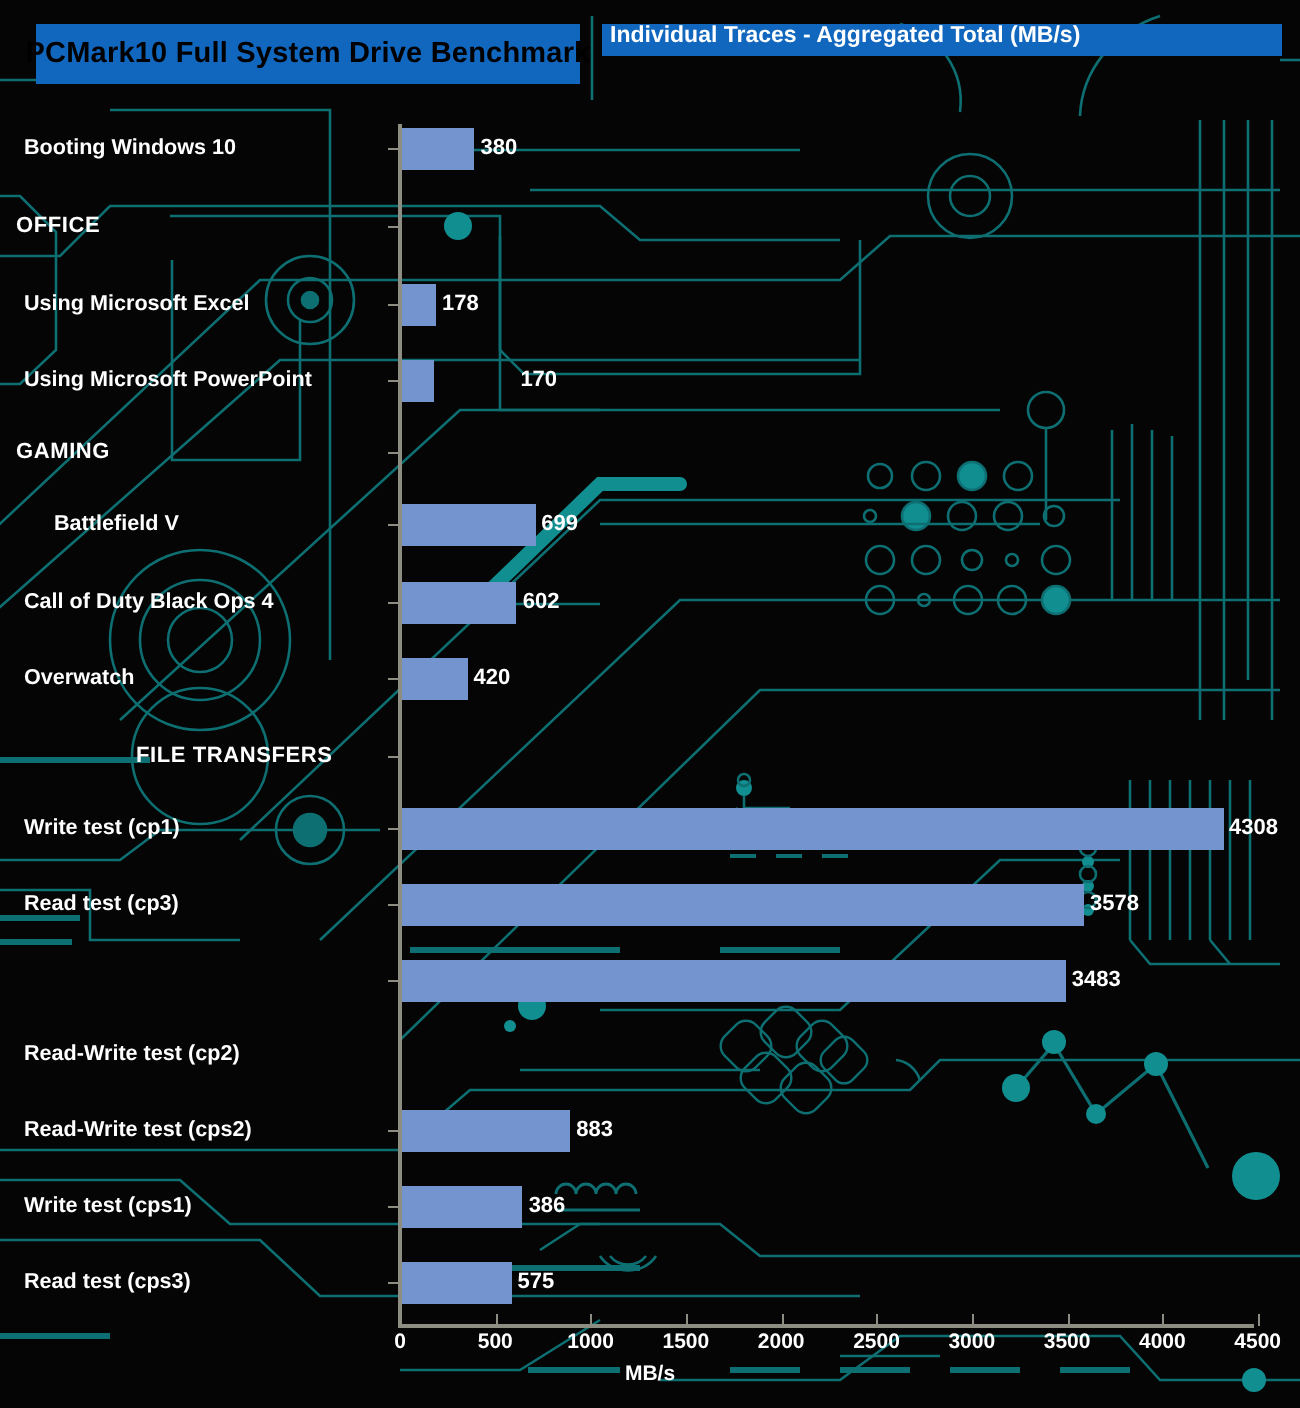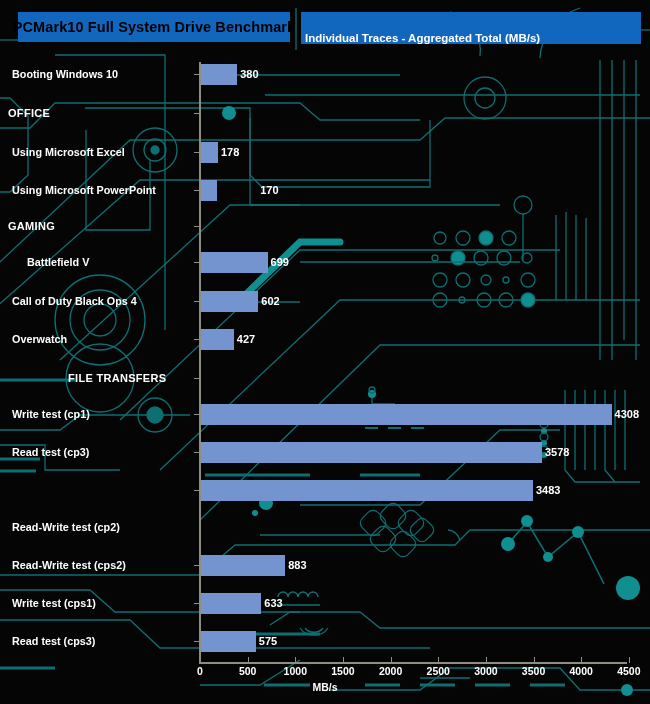--- a/index.html
+++ b/index.html
@@ -16,22 +16,22 @@
   
   #header{position:absolute;left:0;top:0;width:650px;height:56px;z-index:5;}
   #title-box{
     position:absolute;left:18px;top:12px;width:272px;height:30px;
     background:#1166be;display:flex;align-items:center;justify-content:center;
   }
   #title-text{
     color:#000000;font-size:14.5px;font-weight:bold;letter-spacing:.1px;white-space:nowrap;
   }
   #subtitle-box{
-    position:absolute;left:301px;top:12px;width:340px;height:32px;
-    background:#1166be;display:flex;align-items:flex-end;
+    position:absolute;left:301px;top:12px;width:340px;height:16px;
+    background:#1166be;display:flex;align-items:flex-start;
   }
   #subtitle-text{color:#ffffff;font-size:11.5px;font-weight:bold;padding-left:4px;white-space:nowrap;}
   #note-box{
     position:absolute;left:301px;top:28px;width:340px;height:15px;
     background:#ffffff;display:flex;align-items:center;border:1px solid #c8c8c8;box-sizing:border-box;
   }
   #note-text{color:#000000;font-size:10.5px;font-weight:bold;padding-left:4px;white-space:nowrap;}
 
   
   #plot{position:absolute;left:0;top:0;width:650px;height:704px;z-index:4;}
@@ -247,21 +247,21 @@
     <div class="ytick" style="top: 262px;"></div>
     <div class="bar" style="left: 201px; top: 252px; width: 66.6147px;"></div>
     <div class="bar-value" style="left: 270.615px; top: 256px;">699</div>
     <div class="cat-label" style="left: 12px; top: 295px;">Call of Duty Black Ops 4</div>
     <div class="ytick" style="top: 301px;"></div>
     <div class="bar" style="left: 201px; top: 291px; width: 57.3706px;"></div>
     <div class="bar-value" style="left: 261.371px; top: 295px;">602</div>
     <div class="cat-label" style="left: 12px; top: 333px;">Overwatch</div>
     <div class="ytick" style="top: 339px;"></div>
     <div class="bar" style="left: 201px; top: 329px; width: 32.7832px;"></div>
-    <div class="bar-value" style="left: 236.783px; top: 333px;">427</div>
+    <div class="bar-value" style="left: 236.783px; top: 333px;">420</div>
     <div class="cat-label section" style="left: 24px; top: 372px; padding-left: 44px;">FILE TRANSFERS</div>
     <div class="ytick" style="top: 378px;"></div>
     <div class="cat-label" style="left: 12px; top: 408px;">Write test (cp1)</div>
     <div class="ytick" style="top: 414px;"></div>
     <div class="bar" style="left: 201px; top: 404px; width: 410.552px;"></div>
     <div class="bar-value" style="left: 614.552px; top: 408px;">4308</div>
     <div class="cat-label" style="left: 12px; top: 446px;">Read test (cp3)</div>
     <div class="ytick" style="top: 452px;"></div>
     <div class="bar" style="left: 201px; top: 442px; width: 340.983px;"></div>
     <div class="bar-value" style="left: 544.983px; top: 446px;">3578</div>
@@ -269,21 +269,21 @@
     <div class="ytick" style="top: 490px;"></div>
     <div class="bar" style="left: 201px; top: 480px; width: 331.93px;"></div>
     <div class="bar-value" style="left: 535.93px; top: 484px;">3483</div>
     <div class="cat-label" style="left: 12px; top: 559px;">Read-Write test (cps2)</div>
     <div class="ytick" style="top: 565px;"></div>
     <div class="bar" style="left: 201px; top: 555px; width: 84.1499px;"></div>
     <div class="bar-value" style="left: 288.15px; top: 559px;">883</div>
     <div class="cat-label" style="left: 12px; top: 597px;">Write test (cps1)</div>
     <div class="ytick" style="top: 603px;"></div>
     <div class="bar" style="left: 201px; top: 593px; width: 60.3249px;"></div>
-    <div class="bar-value" style="left: 264.325px; top: 597px;">633</div>
+    <div class="bar-value" style="left: 264.325px; top: 597px;">386</div>
     <div class="cat-label" style="left: 12px; top: 635px;">Read test (cps3)</div>
     <div class="ytick" style="top: 641px;"></div>
     <div class="bar" style="left: 201px; top: 631px; width: 54.7975px;"></div>
     <div class="bar-value" style="left: 258.798px; top: 635px;">575</div>
     <div class="xtick" style="left: 200px;"></div>
     <div class="xtick-label" style="left: 200px;">0</div>
     <div class="xtick" style="left: 247.65px;"></div>
     <div class="xtick-label" style="left: 247.65px;">500</div>
     <div class="xtick" style="left: 295.3px;"></div>
     <div class="xtick-label" style="left: 295.3px;">1000</div>

